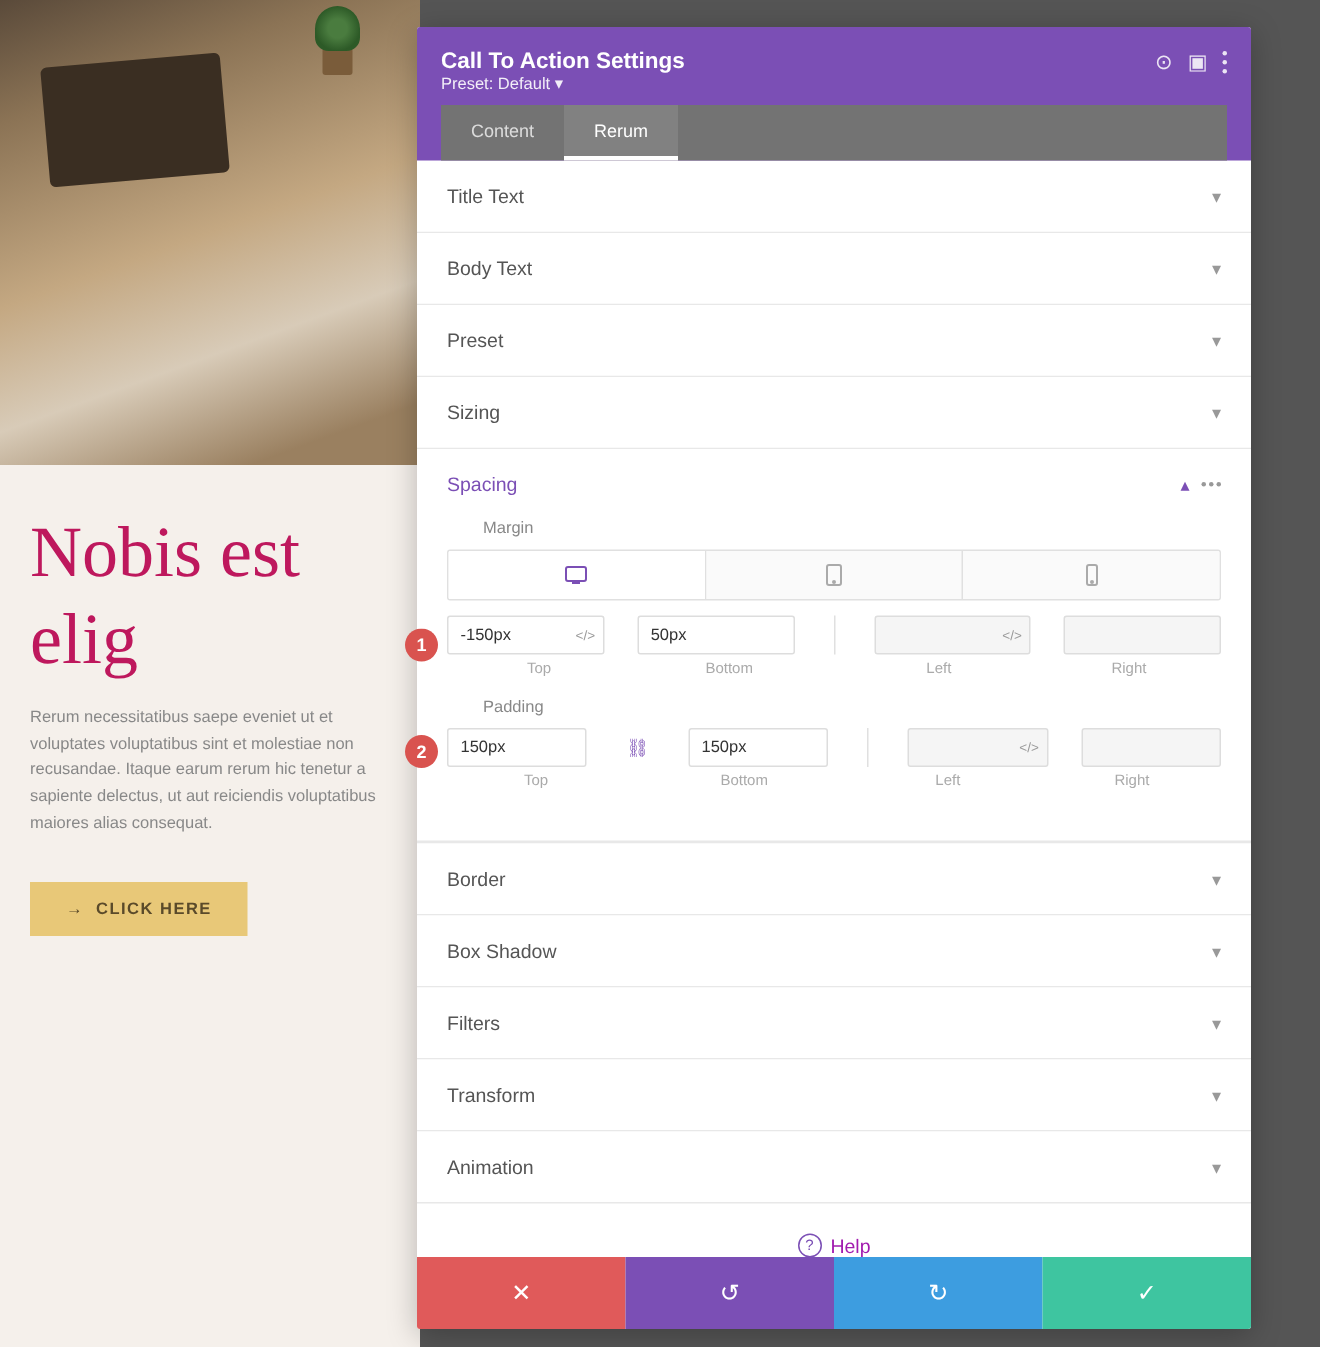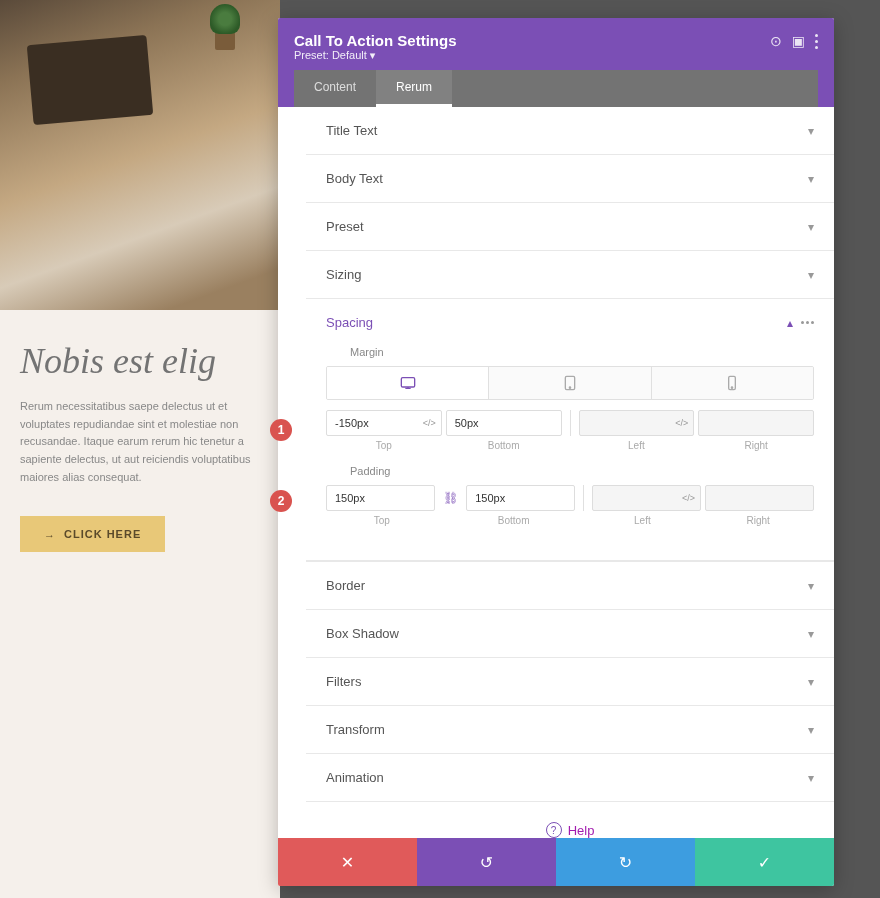--- a/index.html
+++ b/index.html
@@ -72,23 +72,22 @@
     .bg-bottom {
       width: 280px;
       height: 588px;
       background: #f5f0eb;
       position: relative;
       padding: 30px 20px;
     }
 
     .italic-heading {
       font-family: Georgia, serif;
-      font-style: italic;
-      font-size: 36px;
-      color: #737373;
+      font-size: 48px;
+      color: #be185d;
       margin-bottom: 15px;
       line-height: 1.2;
     }
 
     .body-text {
       font-size: 11px;
       color: #888;
       line-height: 1.6;
       margin-bottom: 30px;
     }
@@ -182,21 +181,20 @@
       color: #fff;
       border-bottom: 3px solid #fff;
       background: rgba(255,255,255,0.1);
     }
 
     
     .panel-body {
       flex: 1;
       overflow-y: auto;
       background: #fff;
-      padding-left: 28px;
     }
 
     
     .accordion-item {
       border-bottom: 1px solid #e8e8e8;
     }
 
     .accordion-header {
       display: flex;
       align-items: center;
@@ -287,21 +285,21 @@
     }
 
     .device-tab svg {
       width: 16px;
       height: 16px;
     }
 
     
     .input-row {
       display: flex;
-      gap: 4px;
+      gap: 22px;
       margin-bottom: 4px;
     }
 
     .input-group {
       flex: 1;
       position: relative;
     }
 
     .input-field {
       width: 100%;
@@ -438,21 +436,21 @@
 </head>
 <body>
 
 <div class="bg-area">
   <div class="bg-top">
     <div class="desk-scene"></div>
     <div class="plant-pot"></div>
   </div>
   <div class="bg-bottom">
     <div class="italic-heading">Nobis est elig</div>
-    <div class="body-text">Rerum necessitatibus saepe delectus ut et voluptates repudiandae sint et molestiae non recusandae. Itaque earum rerum hic tenetur a sapiente delectus, ut aut reiciendis voluptatibus maiores alias consequat.</div>
+    <div class="body-text">Rerum necessitatibus saepe eveniet ut et voluptates voluptatibus sint et molestiae non recusandae. Itaque earum rerum hic tenetur a sapiente delectus, ut aut reiciendis voluptatibus maiores alias consequat.</div>
     <div class="cta-button">
       → <span>CLICK HERE</span>
     </div>
   </div>
 </div>
 
 <div class="step-badge badge-1">1</div>
 <div class="step-badge badge-2">2</div>
 
 <div class="panel">

